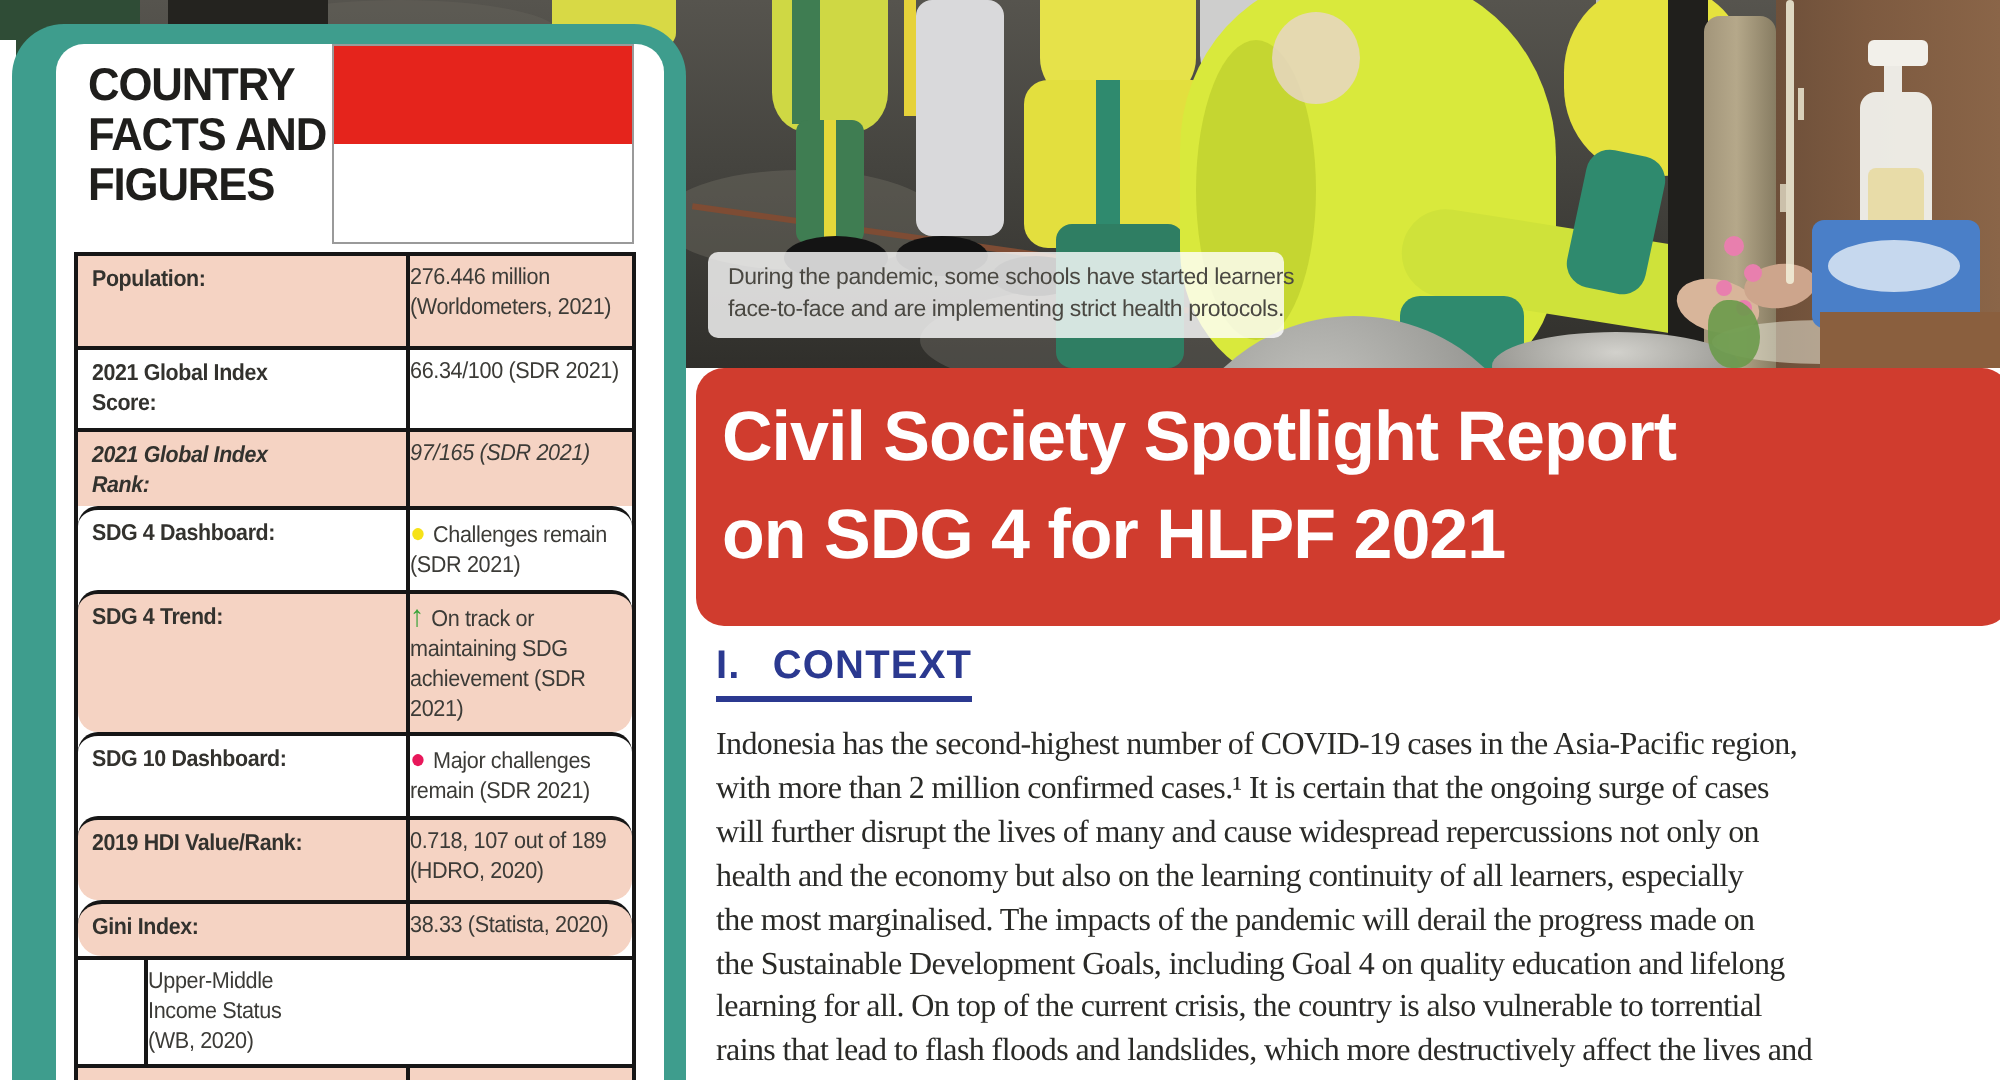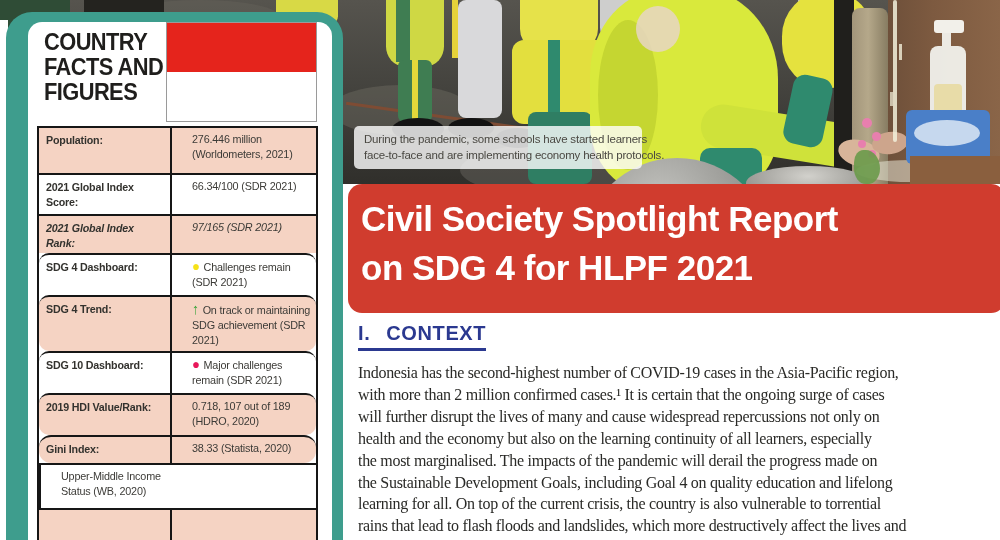--- a/index.html
+++ b/index.html
@@ -91,22 +91,22 @@
   .flag-red{width:100%;height:50%;background:#e5241c;}
   .flag-white{width:100%;height:50%;background:#ffffff;}
   .facts{position:absolute;left:9px;top:104px;width:281px;border:2px solid #161616;box-sizing:border-box;
          background:#ffffff;}
   .row{display:grid;grid-template-columns:131px 1fr;border-top:2px solid #161616;box-sizing:border-box;}
   .row:first-child{border-top:none;}
   .row.pink{background:#f5d3c3;}
   .cell-label{padding:5px 4px 3px 7px;font-size:11.5px;font-weight:700;color:#33322e;line-height:14.5px;
               letter-spacing:-.2px;box-sizing:border-box;}
   .cell-label span{display:inline-block;transform:scaleX(.93);transform-origin:left top;white-space:pre-wrap;}
-  .cell-value{border-left:2px solid #161616;padding:4px 4px 3px 20px;font-size:11.5px;color:#3c3b37;
-              line-height:15px;letter-spacing:-.2px;box-sizing:border-box;}
+  .cell-value{border-left:2px solid #161616;padding:4px 4px 3px 0;font-size:11.5px;color:#3c3b37;
+              line-height:15px;letter-spacing:-.2px;box-sizing:border-box;margin-left:33px;}
   .cell-value .vwrap{display:inline-block;transform:scaleX(.94);transform-origin:left top;width:106%;}
   .h45{min-height:45px;} .h41{min-height:41px;} .h31{min-height:31px;font-style:italic;} .h42{min-height:42px;border-radius:10px;}
   .h29{min-height:29px;} .h28{min-height:28px;border-radius:12px;} .h48{min-height:48px;}
   .marker{margin-right:4px;}
   .dot-yellow{color:#f6e218;font-size:14px;}
   .dot-red{color:#e8175a;font-size:14px;}
   .arrow-green{color:#3ba43b;font-weight:800;font-size:15px;}
   
   .section-heading{position:absolute;left:358px;top:322px;color:#2b3990;font-weight:700;font-size:20px;
                    letter-spacing:.6px;border-bottom:3px solid #2b3990;padding-bottom:3px;}
@@ -174,21 +174,21 @@
     <div class="pump-stem"></div>
     <div class="pump-head"></div>
     <div class="blue-pack"></div>
     <div class="pack-swirl"></div>
     <div class="brown-box"></div>
   </div>
   <div class="white-left-strip" style="position:absolute;z-index:3;"></div>
 
   <div class="caption">
     <div>During the pandemic, some schools have started learners</div>
-    <div>face-to-face and are implementing economy health protocols.</div>
+    <div>face-to-face and are implementing strict health protocols.</div>
   </div>
 
   <div class="banner">
     <div class="banner-title">
       <div>Civil Society Spotlight Report</div>
       <div>on SDG 4 for HLPF 2021</div>
     </div>
   </div>
 
   <div class="card">

